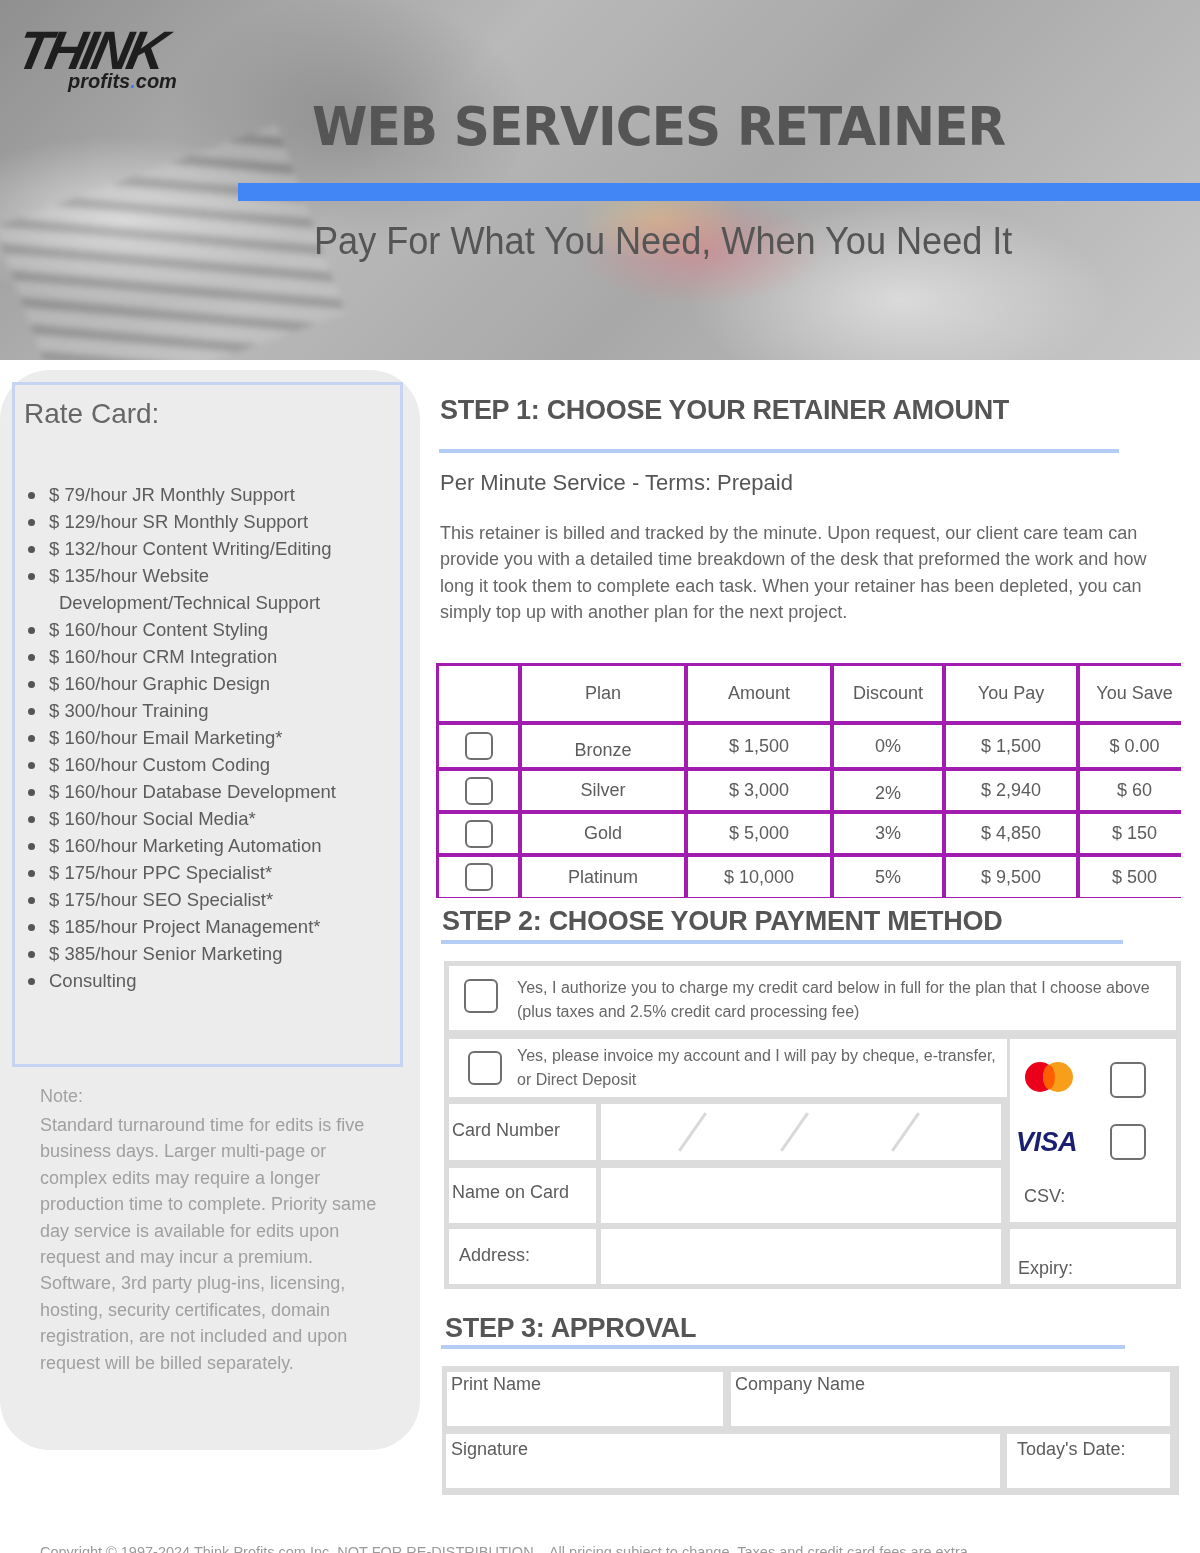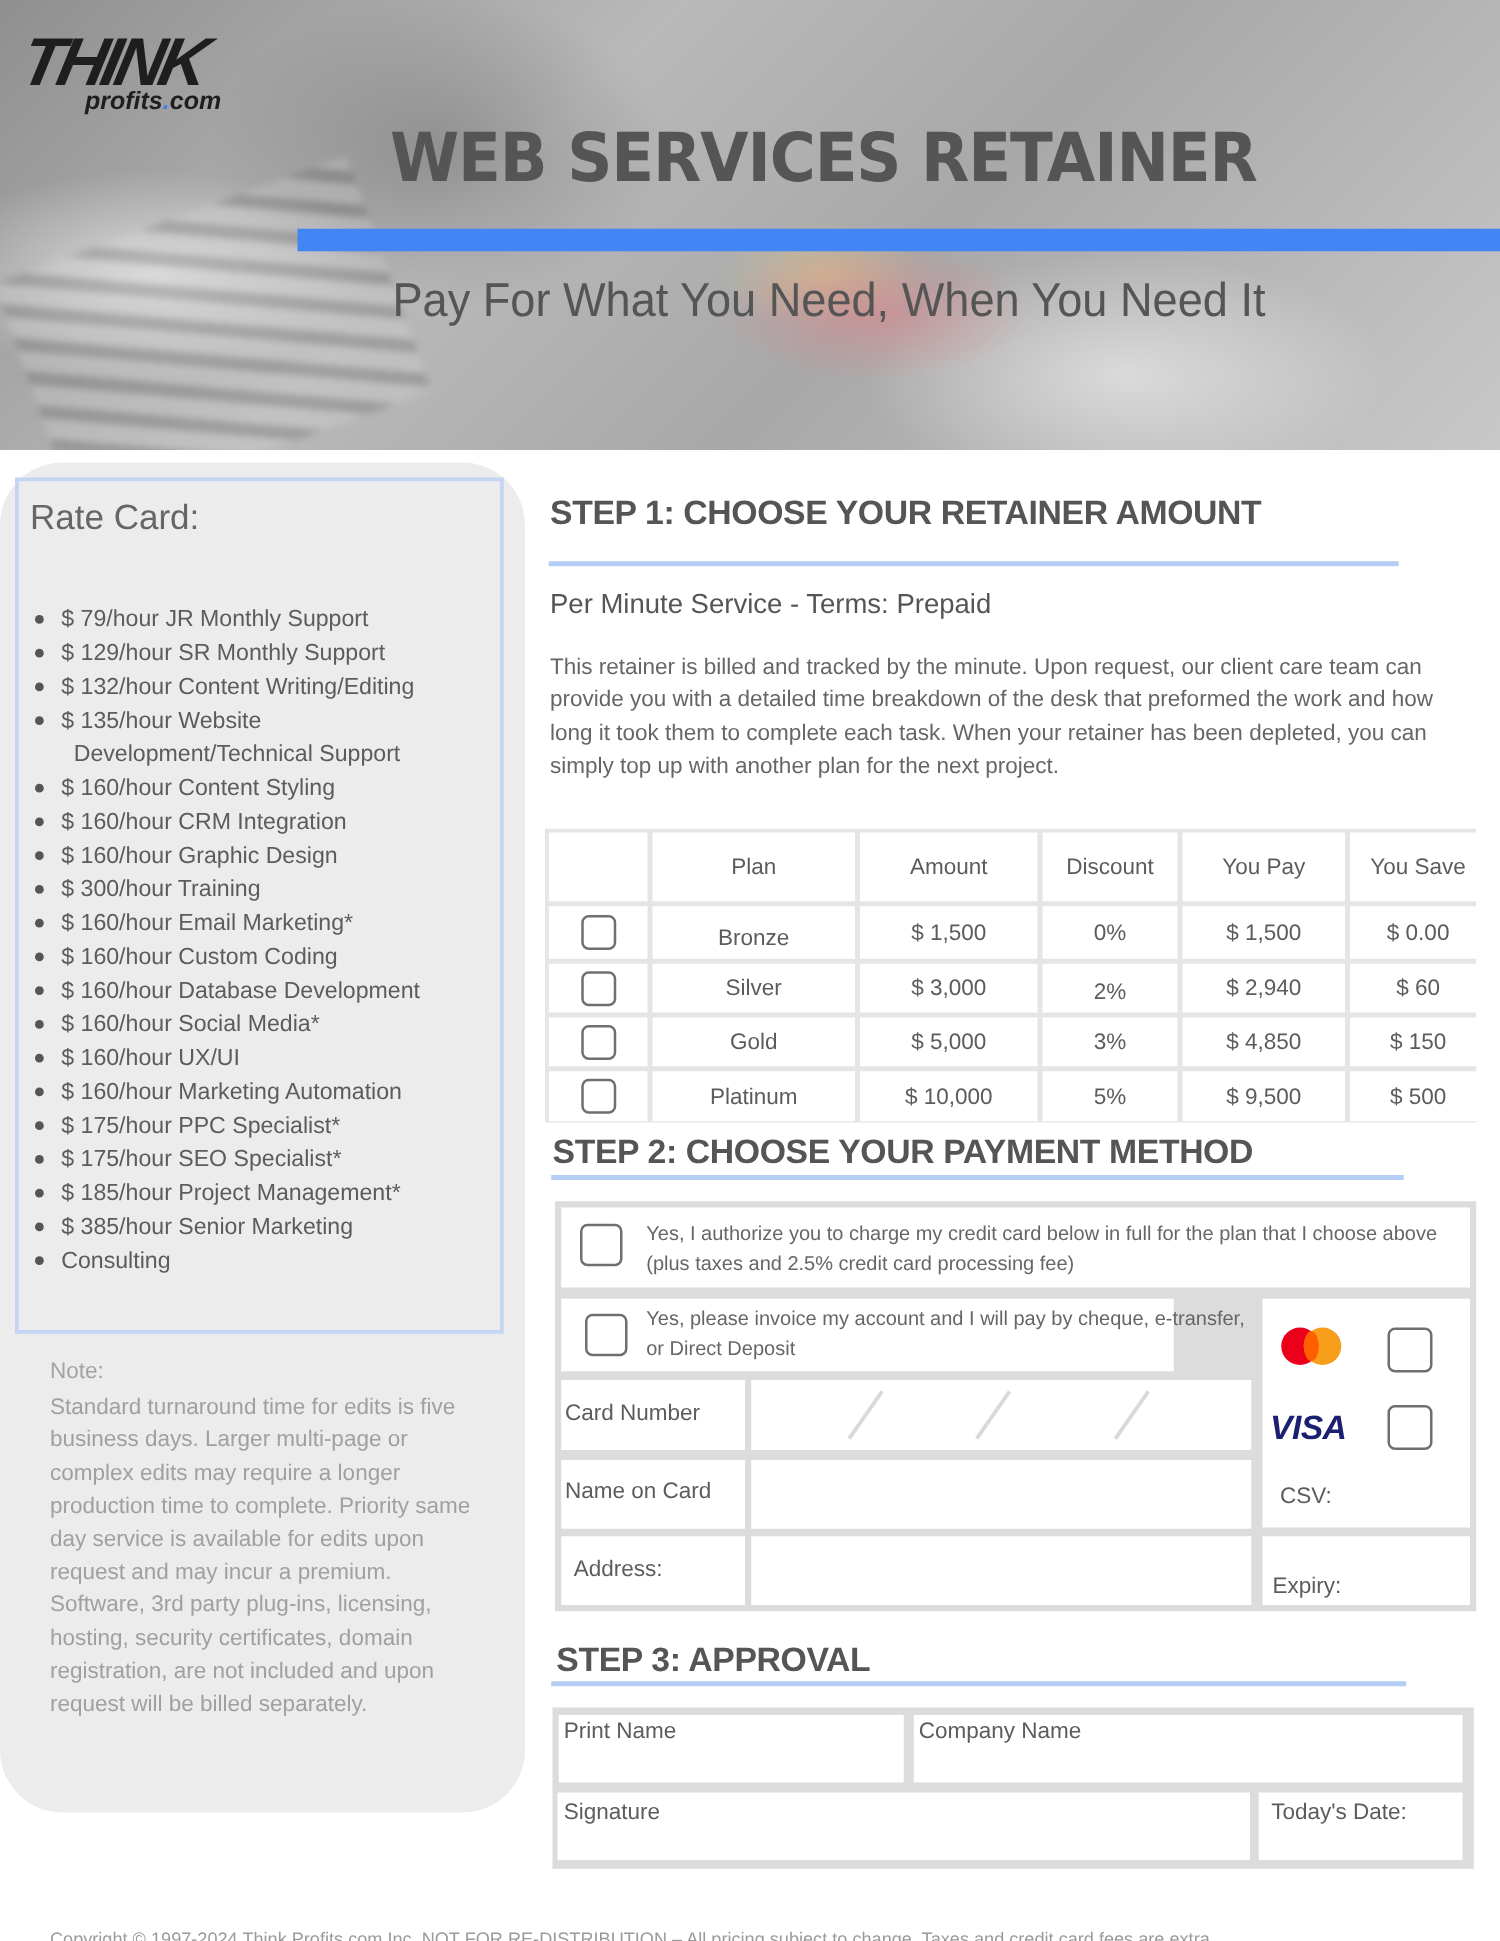--- a/index.html
+++ b/index.html
@@ -72,21 +72,21 @@
   
   .step-head { position: absolute; font-weight: bold; font-size: 27px; color: #555; letter-spacing: -0.3px; }
   .step-line { position: absolute; height: 4px; background: #b3cdf4; }
   .step1-sub { position: absolute; left: 440px; top: 470px; font-size: 22px; color: #555; }
   .step1-desc {
     position: absolute; left: 440px; top: 520px; width: 720px; font-size: 18px; line-height: 26.4px; color: #666;
   }
 
   .plan-table {
     position: absolute; left: 436px; top: 663px; width: 745px; height: 235px;
-    background: #e5e5e5; padding: 3px;
+    background: #a21caf; padding: 3px;
     display: grid; grid-template-columns: 79px 162px 142px 108px 130px 109px;
     grid-template-rows: 55px 42px 39px 39px 40px; gap: 4px;
   }
   .plan-table .cell {
     background: #fff; display: flex; align-items: center; justify-content: center;
     font-size: 18px; color: #5c5c5c;
   }
   .chk {
     display: inline-block; width: 28px; height: 28px; border: 2px solid #6f6f6f; border-radius: 6px; background: #fff;
   }
@@ -132,21 +132,20 @@
   <li>$ 135/hour Website</li>
   <li class="cont">Development/Technical Support</li>
   <li>$ 160/hour Content Styling</li>
   <li>$ 160/hour CRM Integration</li>
   <li>$ 160/hour Graphic Design</li>
   <li>$ 300/hour Training</li>
   <li>$ 160/hour Email Marketing*</li>
   <li>$ 160/hour Custom Coding</li>
   <li>$ 160/hour Database Development</li>
   <li>$ 160/hour Social Media*</li>
-  <li>$ 160/hour UX/UI</li>
   <li>$ 160/hour Marketing Automation</li>
   <li>$ 175/hour PPC Specialist*</li>
   <li>$ 175/hour SEO Specialist*</li>
   <li>$ 185/hour Project Management*</li>
   <li>$ 385/hour Senior Marketing</li>
   <li>Consulting</li>
 </ul>
 <div class="note-label">Note:</div>
 <div class="note-text">Standard turnaround time for edits is five business days. Larger multi-page or complex edits may require a longer production time to complete. Priority same day service is available for edits upon request and may incur a premium. Software, 3rd party plug-ins, licensing, hosting, security certificates, domain registration, are not included and upon request will be billed separately.</div>
 
@@ -203,21 +202,21 @@
 <div class="step-head" style="left:442px; top:906px;">STEP 2: CHOOSE YOUR PAYMENT METHOD</div>
 <div class="step-line" style="left:441px; top:940px; width:682px;"></div>
 
 <div class="pay-box" style="left:444px; top:961px; width:737px; height:328px;"></div>
 
 <div class="pay-cell" style="left:449px; top:966px; width:727px; height:64px;">
   <span class="chk" style="left:15px; top:13px;"></span>
   <span class="ptxt">Yes, I authorize you to charge my credit card below in full for the plan that I choose above (plus taxes and 2.5% credit card processing fee)</span>
 </div>
 
-<div class="pay-cell" style="left:449px; top:1039px; width:490px; height:58px;">
+<div class="pay-cell" style="left:449px; top:1039px; width:558px; height:58px;">
   <span class="chk" style="left:19px; top:12px;"></span>
   <span class="ptxt" style="width:480px; top:5px;">Yes, please invoice my account and I will pay by cheque, e-transfer, or Direct Deposit</span>
 </div>
 
 <div class="pay-cell" style="left:1010px; top:1039px; width:166px; height:183px;">
   <div class="mc" style="left:15px; top:23px;">
     <span class="r"></span>
       <span class="y"></span>
       <span class="o"></span>
   </div>

